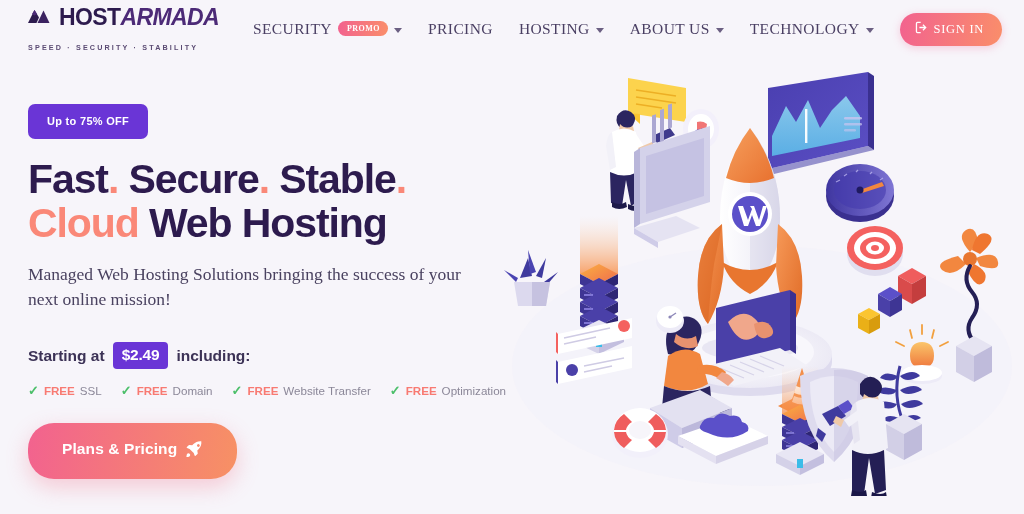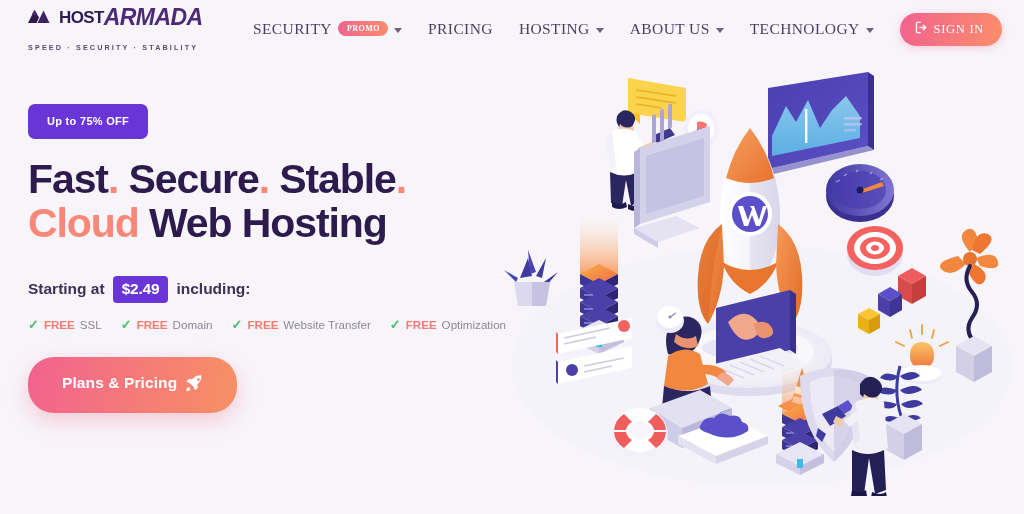--- a/index.html
+++ b/index.html
@@ -33,21 +33,21 @@
     justify-content: center;
     cursor: pointer;
   }
   .logo-top {
     display: flex;
     align-items: center;
     line-height: 1;
   }
   .logo-mark { margin-right: 3px; display: block; }
   .logo-host {
-    font-size: 17px;
+    font-size: 23px;
     font-weight: bold;
     color: #2d1b4e;
     letter-spacing: -0.6px;
     font-family: "Liberation Sans", sans-serif;
   }
   .logo-armada {
     font-size: 23px;
     font-weight: bold;
     font-style: italic;
     color: #4c2a77;
@@ -293,20 +293,21 @@
 
 <section class="hero">
 
   <div class="offer-badge">Up to 75% OFF</div>
 
   <h1 class="headline">
     <span>Fast<span class="dot-accent">.</span> Secure<span class="dot-accent">.</span> Stable<span class="dot-accent">.</span></span><br>
     <span class="cloud-accent">Cloud</span><span> Web Hosting</span>
   </h1>
 
+  <p class="subtitle">Managed Web Hosting Solutions bringing the success of your next online mission!</p>
 
   <div class="price-row">
     <span>Starting at</span>
     <span class="price-chip">$2.49</span>
     <span>including:</span>
   </div>
 
   <div class="features">
     <div class="feature">
       <span class="check">✓</span>

